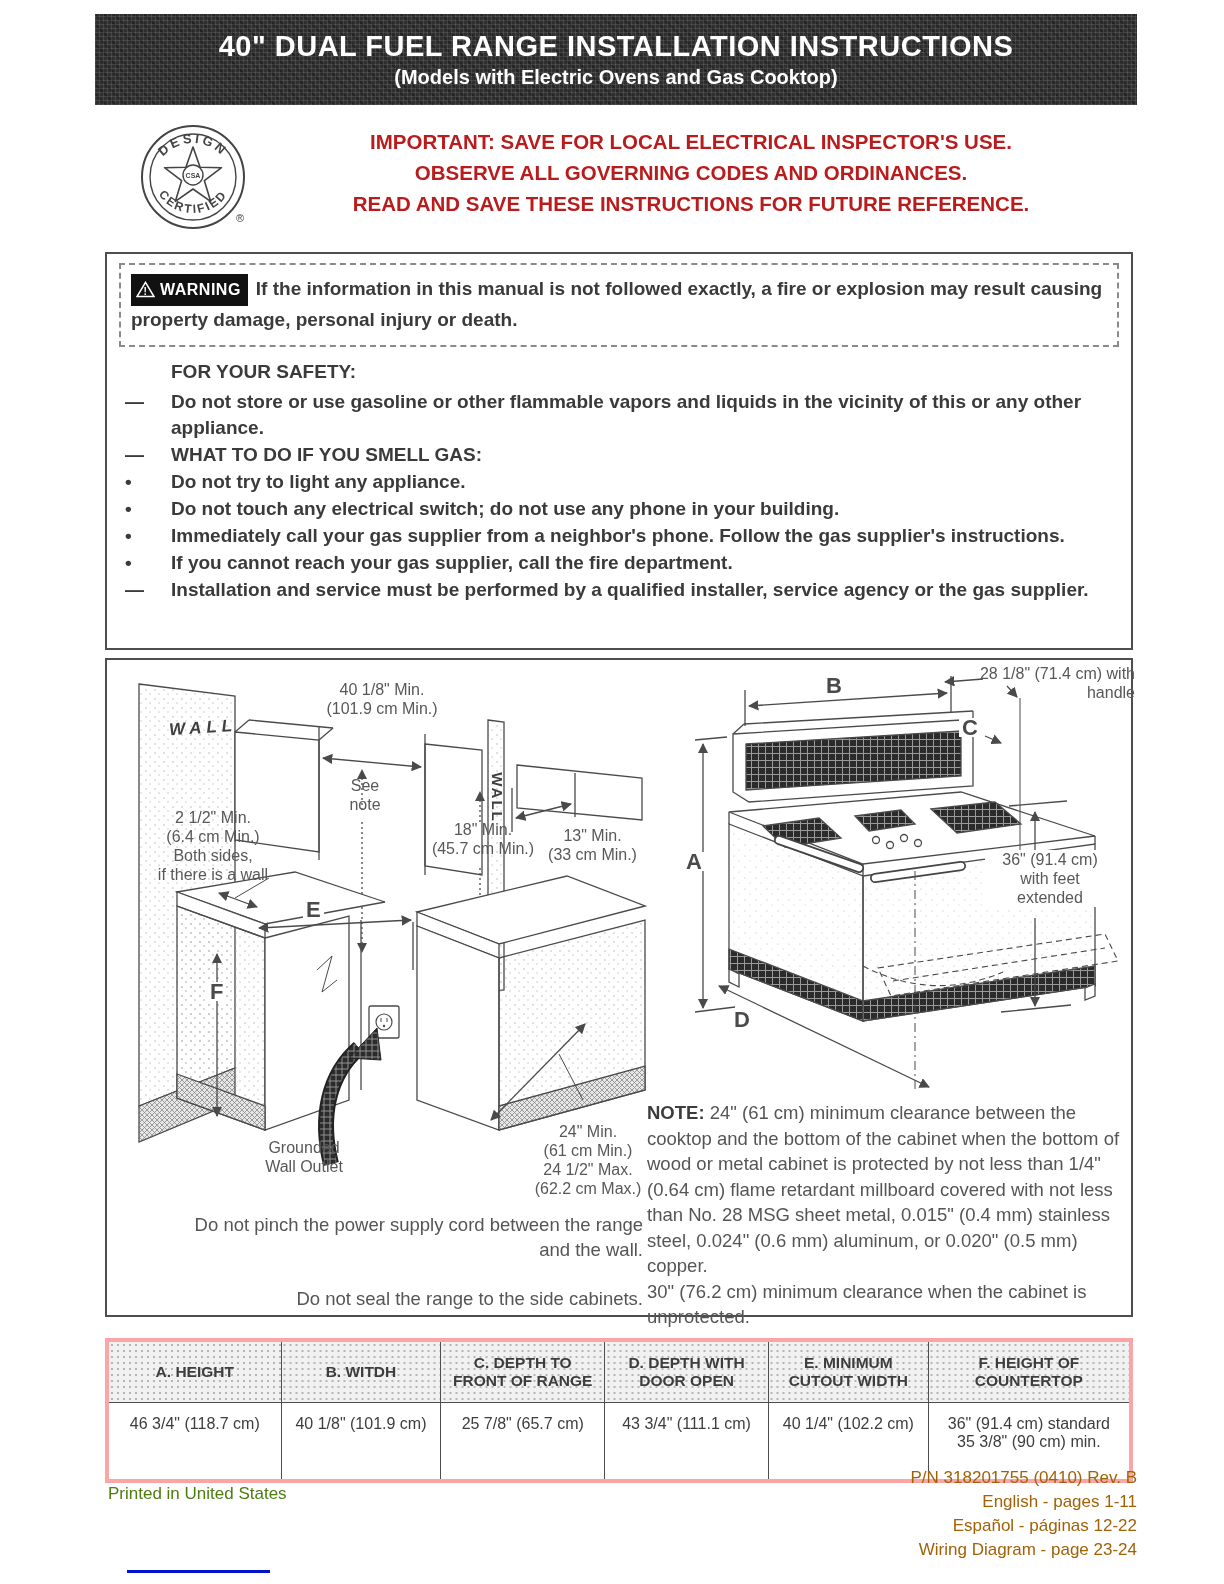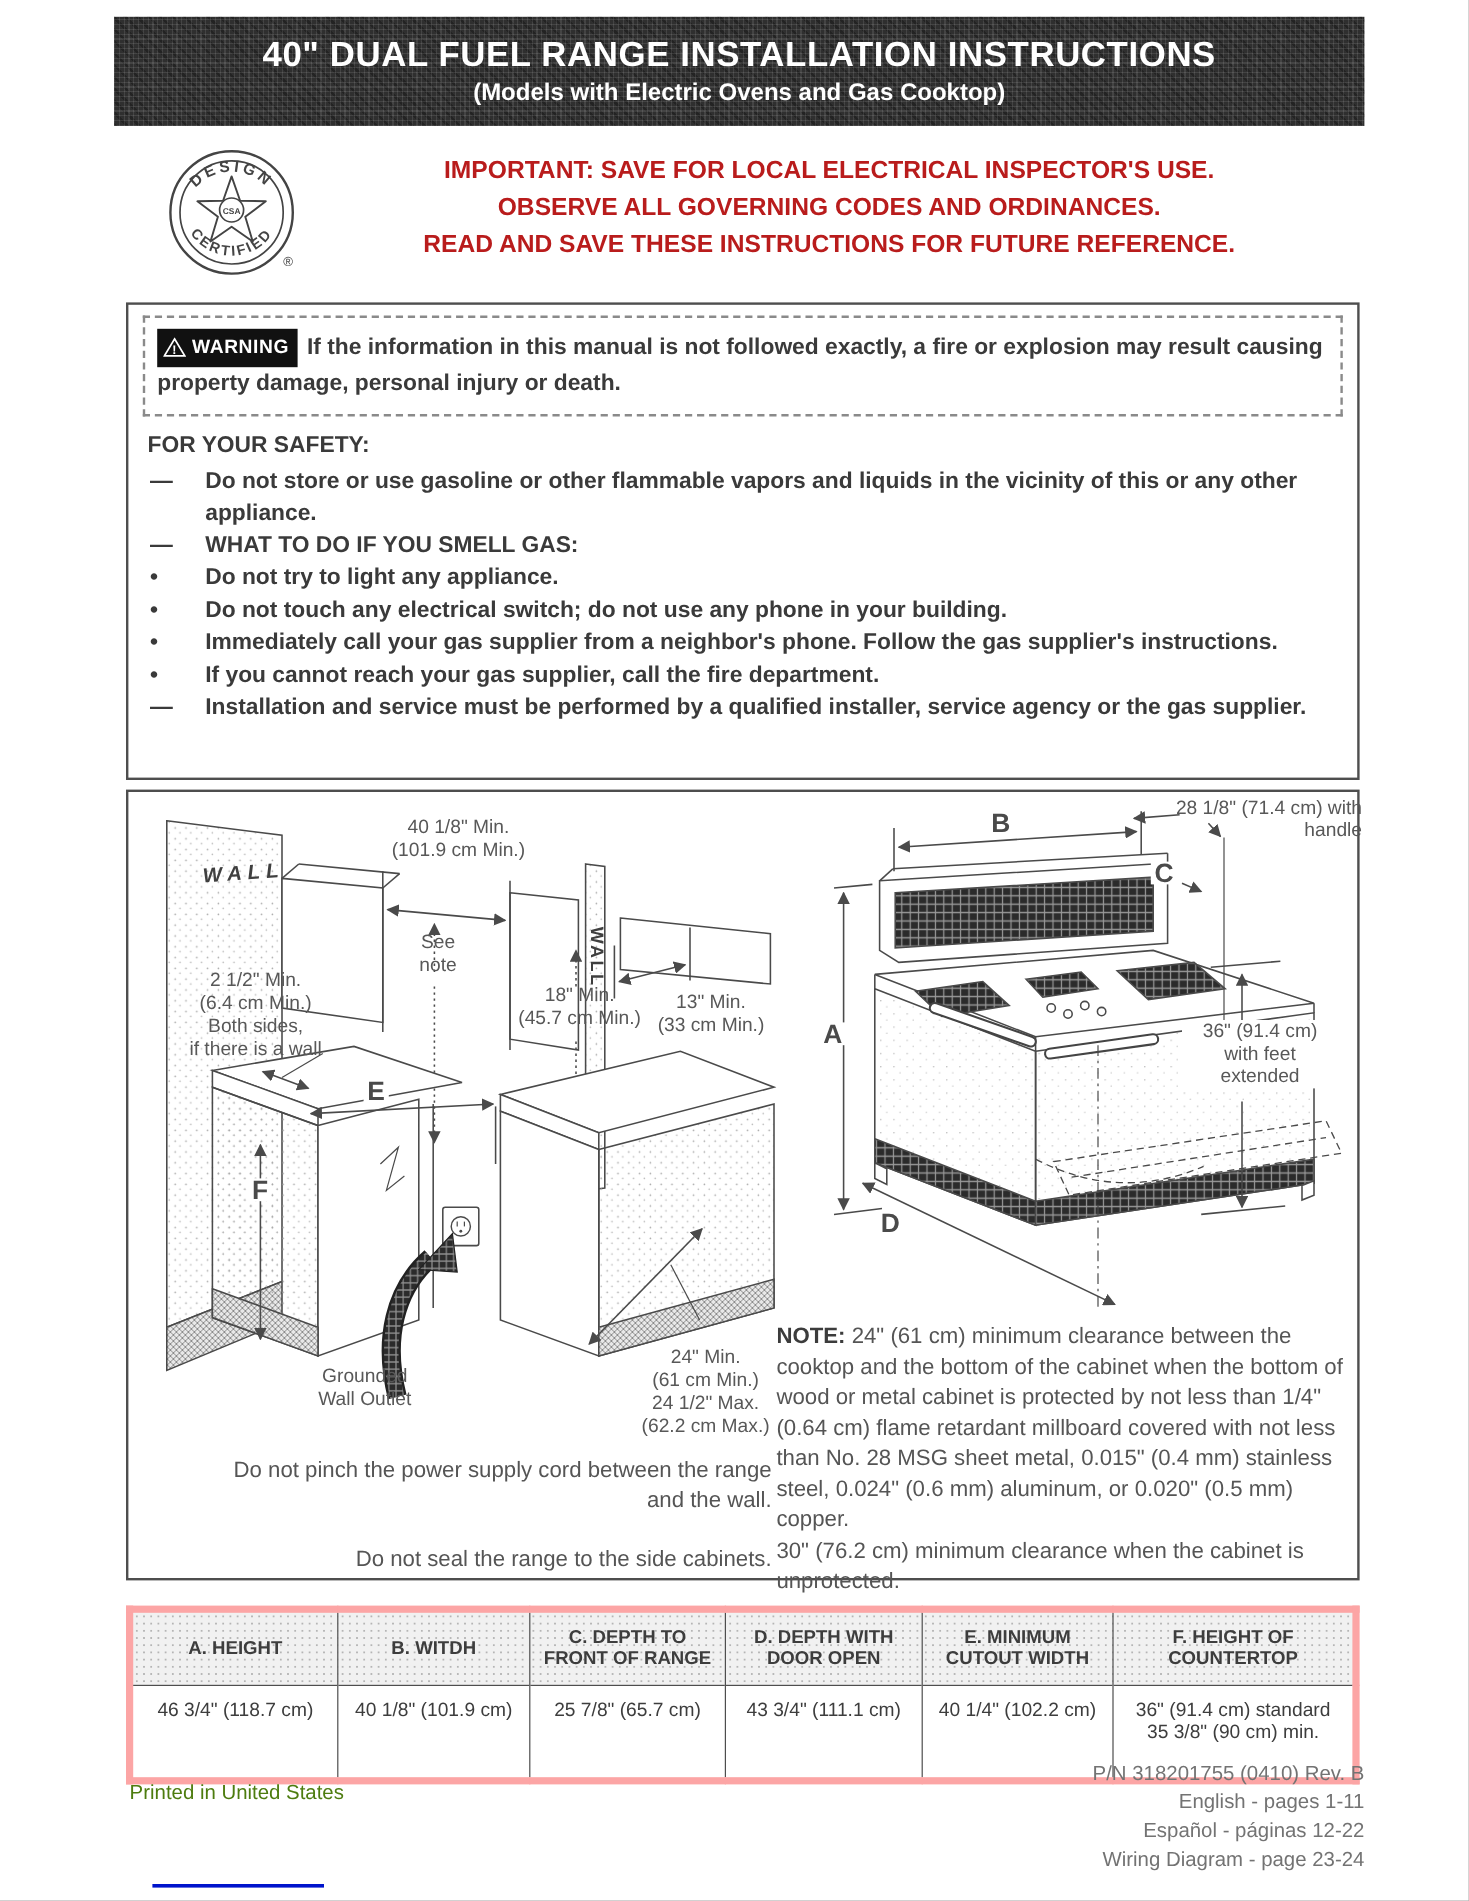--- a/index.html
+++ b/index.html
@@ -27,52 +27,52 @@
 
   
   .safety-box{position:absolute;left:105px;top:252px;width:1028px;height:398px;
     border:2px solid #4e4e4e;box-sizing:border-box;}
   .warn-box{margin:9px 12px 6px 12px;border:2px dashed #8a8a8a;padding:9px 10px 12px 10px;
     font-size:19px;font-weight:bold;line-height:27px;color:#3a3a3a;}
   .warn-label{display:inline-flex;align-items:center;gap:5px;background:#111;color:#fff;
     padding:2px 7px 3px 5px;font-size:16px;font-weight:bold;letter-spacing:.5px;
     vertical-align:-3px;margin-right:8px;}
   .safety-body{padding:6px 18px 0 16px;font-size:19px;font-weight:bold;color:#3a3a3a;line-height:26px;}
-  .safety-heading{margin-bottom:4px;}
+  .safety-heading{margin-bottom:4px;margin-left:48px;}
   .srow{display:flex;margin-bottom:1px;}
   .sb{flex:none;width:46px;padding-left:2px;}
   .st{flex:1;padding-right:6px;}
 
   
   .diagram-box{position:absolute;left:105px;top:658px;width:1028px;height:659px;
     border:2px solid #4e4e4e;box-sizing:border-box;}
   .dlab{position:absolute;font-size:16px;color:#585858;line-height:19px;text-align:center;}
   .dlab.big{font-size:22px;font-weight:bold;color:#4a4a4a;background:#fff;padding:0 3px;}
   .dlab.wall{font-size:17px;font-weight:bold;font-style:italic;letter-spacing:5px;color:#3f3f3f;
     transform:rotate(-4deg);}
   .dlab.wallv{font-size:15px;font-weight:bold;letter-spacing:2px;color:#3f3f3f;
     width:64px;transform:rotate(90deg);transform-origin:center;}
   .dcaption{position:absolute;font-size:18.5px;color:#555;line-height:25px;text-align:right;}
   .dnote{position:absolute;left:540px;top:440px;width:490px;font-size:18.5px;color:#555;line-height:25.5px;}
   .dnote b{color:#3c3c3c;}
 
   
   .dim-table{position:absolute;left:105px;top:1338px;width:1028px;border-collapse:collapse;
-    border:6px solid #fca5a5;table-layout:fixed;}
+    border:4px solid #fca5a5;table-layout:fixed;}
   .dim-table th{background-color:#f1f1f1;
     background-image:radial-gradient(#b5b5b5 .8px,transparent .9px);background-size:6px 6px;
     font-size:15.5px;font-weight:bold;color:#3d3d3d;height:56px;padding:2px 8px;
     border:1.6px solid #4e4e4e;border-bottom:1.6px dashed #777;}
   .dim-table td{font-size:16px;color:#3d3d3d;text-align:center;height:62px;padding:2px 6px;
     border:1.6px solid #4e4e4e;vertical-align:top;padding-top:12px;}
 
   
   .footer-left{position:absolute;left:108px;top:1484px;font-size:17px;color:#4d7c0f;}
   .footer-right{position:absolute;right:87px;top:1466px;text-align:right;font-size:17px;
-    color:#737373;line-height:24px;}
+    color:#a16207;line-height:24px;}
   .blue-line{position:absolute;left:127px;top:1570px;width:143px;height:3px;background:#0014cc;}
 
   svg text{font-family:"Liberation Sans","DejaVu Sans",sans-serif;}
 </style>
 </head>
 <body>
 
 <div class="page">
 
   <div class="banner">

